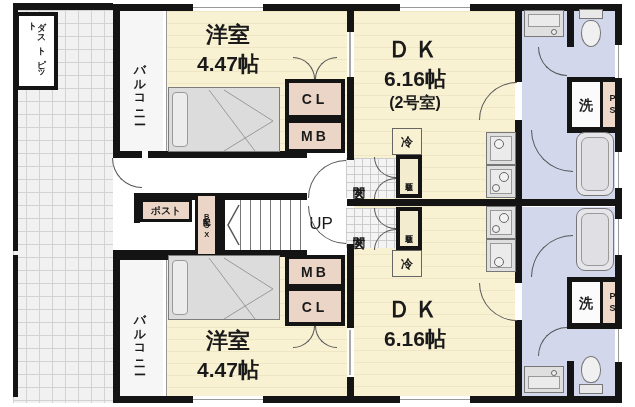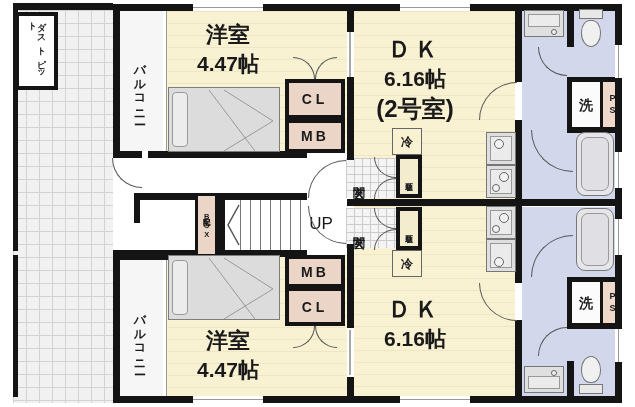--- a/index.html
+++ b/index.html
@@ -131,20 +131,23 @@
   </div>
   <div class="pink" style="left:285px;top:119px;width:60px;height:34px;">
     <div class="lbl" style="left:0;top:0;width:100%;height:100%;font-size:14px;letter-spacing:3px;">MB</div>
   </div>
   <div class="pink" style="left:285px;top:255px;width:60px;height:33px;">
     <div class="lbl" style="left:0;top:0;width:100%;height:100%;font-size:14px;letter-spacing:3px;">MB</div>
   </div>
   <div class="pink" style="left:285px;top:287px;width:60px;height:39px;">
     <div class="lbl" style="left:0;top:0;width:100%;height:100%;font-size:14px;letter-spacing:4px;">CL</div>
   </div>
+  <div class="pink" style="left:140px;top:199px;width:52px;height:23px;border-width:3px;">
+    <div class="lbl" style="left:0;top:0;width:100%;height:100%;font-size:10px;">ポスト</div>
+  </div>
   <div class="pink" style="left:195px;top:193px;width:23px;height:64px;border-width:3px;">
     <div class="lbl vt" style="left:0;top:0;width:100%;height:100%;font-size:7.5px;letter-spacing:0;">宅配BOX</div>
   </div>
   <div class="pink" style="left:396px;top:155px;width:26px;height:43px;border-width:4px;background:#F3ECCF;">
     <div class="lbl vt" style="left:0;top:0;width:100%;height:100%;font-size:7.5px;letter-spacing:0;">下駄箱</div>
   </div>
   <div class="pink" style="left:396px;top:207px;width:26px;height:43px;border-width:4px;background:#F3ECCF;">
     <div class="lbl vt" style="left:0;top:0;width:100%;height:100%;font-size:7.5px;letter-spacing:0;">下駄箱</div>
   </div>
   <div class="outline" style="left:392px;top:128px;width:30px;height:27px;">
@@ -245,21 +248,21 @@
     <div style="position:static;font-size:21px;">4.47帖</div>
   </div>
   <div class="rlbl" style="left:168px;top:326px;width:120px;">
     <div style="position:static;font-size:22px;">洋室</div>
     <div style="position:static;font-size:21px;">4.47帖</div>
   </div>
 
   <div class="rlbl" style="left:352px;top:34px;width:126px;">
     <div style="position:static;font-size:23px;letter-spacing:4px;">ＤＫ</div>
     <div style="position:static;font-size:21px;">6.16帖</div>
-    <div style="position:static;font-size:24px;">(2号室)</div>
+    <div style="position:static;font-size:16px;">(2号室)</div>
   </div>
   <div class="rlbl" style="left:352px;top:294px;width:126px;">
     <div style="position:static;font-size:23px;letter-spacing:4px;">ＤＫ</div>
     <div style="position:static;font-size:21px;">6.16帖</div>
   </div>
 
   <div class="lbl vt" style="left:350px;top:160px;width:18px;height:36px;font-size:12px;letter-spacing:1px;">玄関</div>
   <div class="lbl vt" style="left:350px;top:210px;width:18px;height:36px;font-size:12px;letter-spacing:1px;">玄関</div>
 
   <div class="lbl" style="left:572px;top:82px;width:28px;height:45px;font-size:14px;">洗</div>

